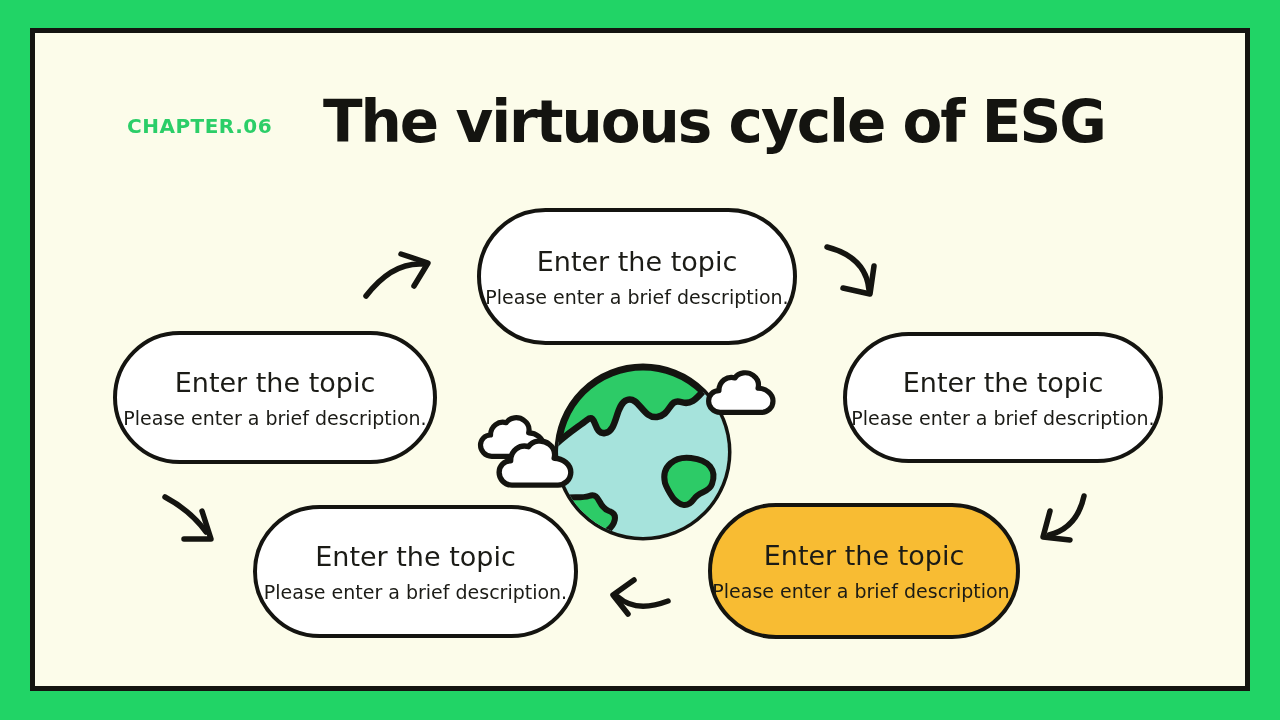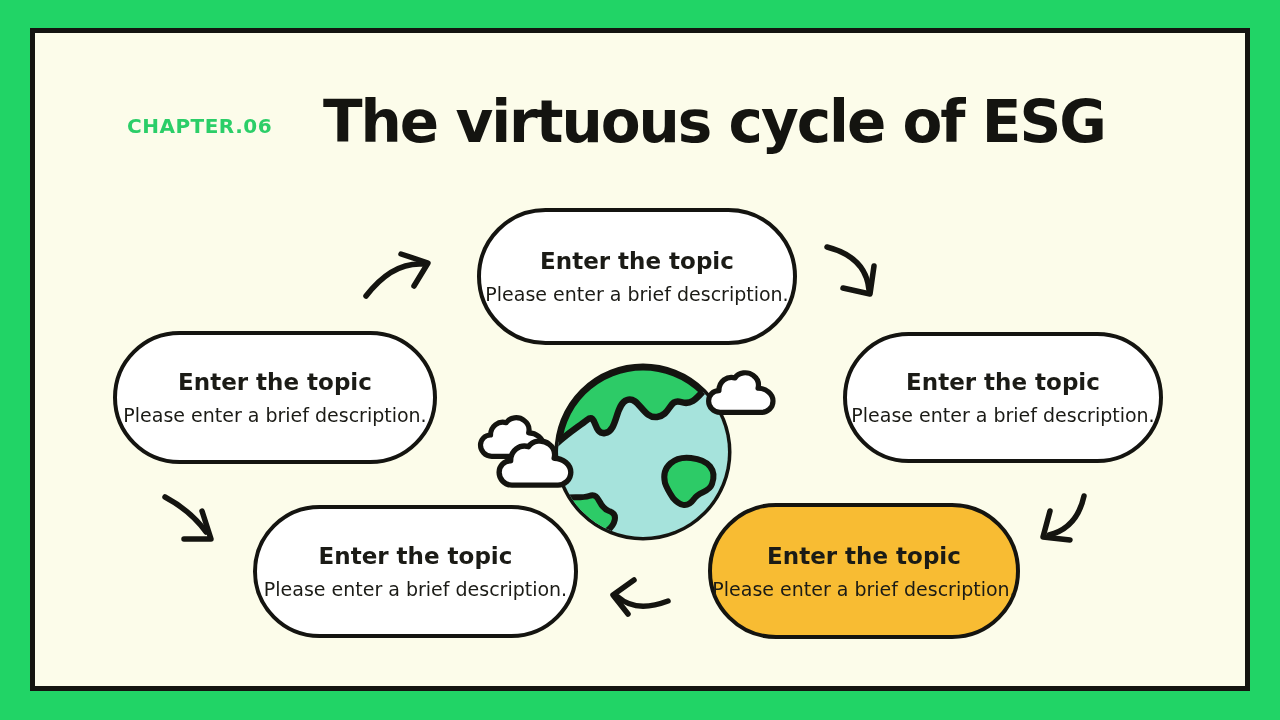--- a/index.html
+++ b/index.html
@@ -34,21 +34,21 @@
   }
   .card{
     position:absolute;display:flex;flex-direction:column;align-items:center;justify-content:center;
     gap:9px;text-align:center;
     background:var(--card-white,#fff);
     border:4px solid var(--outline-black,#141410);
     border-radius:70px;
     cursor:pointer;
   }
   .card--highlight{background:var(--accent-yellow,#F8BC33);}
-  .card-title{font-size:23px;font-weight:bold;color:var(--text-dark,#1B1B16);}
+  .card-title{font-size:27px;font-weight:normal;color:var(--text-dark,#1B1B16);}
   .card-desc{font-size:19px;color:var(--text-dark,#1B1B16);}
   .earth-wrap{position:absolute;left:465px;top:358px;width:330px;height:190px;}
   .arrows-layer{position:absolute;left:0;top:0;width:1280px;height:720px;pointer-events:none;}
   .ink{stroke:var(--outline-black,#141410);fill:none;stroke-linecap:round;stroke-linejoin:round;}
   .earth-land{fill:var(--earth-green,#2DCB67);}
   .earth-water{fill:var(--earth-water,#A6E3DC);}
   .cloud{fill:var(--card-white,#fff);}
 </style>
 </head>
 <body>

